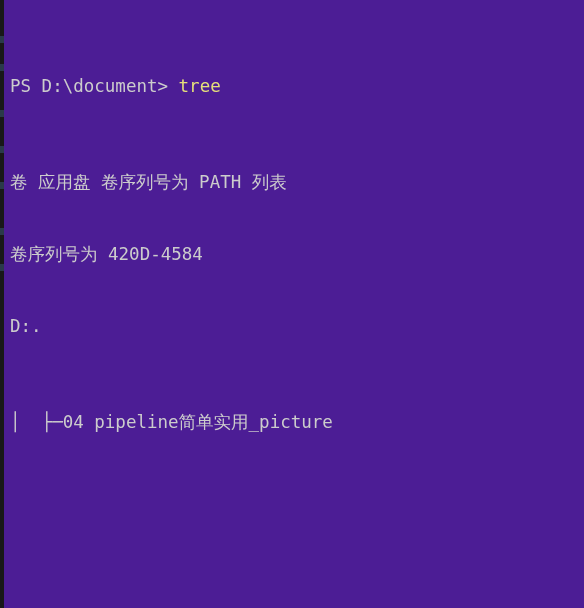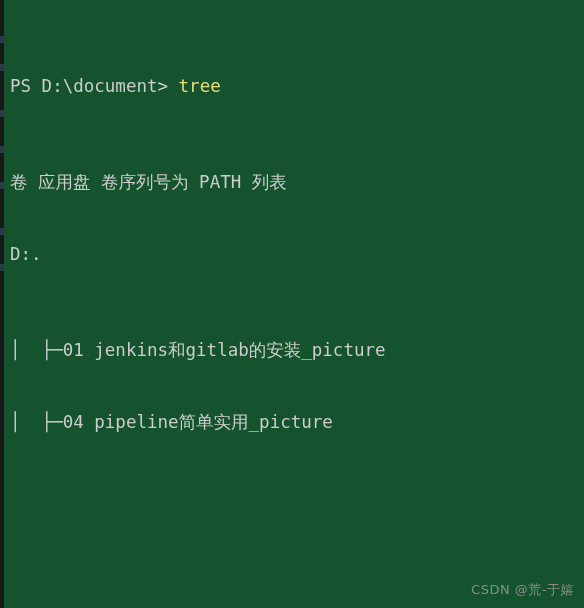--- a/index.html
+++ b/index.html
@@ -4,21 +4,21 @@
 <style>
   html, body {
     margin: 0;
     padding: 0;
     background: #0c0c0c;
   }
   #terminal {
     position: relative;
     width: 584px;
     height: 608px;
-    background: #14532d;
+    background: #4c1d95;
     overflow: hidden;
     font-family: "DejaVu Sans Mono", "Liberation Mono", monospace;
     font-size: 17.5px;
     line-height: 24px;
     color: #cccccc;
     box-sizing: border-box;
   }
   .edge-strip {
     position: absolute;
     left: 0;
@@ -77,23 +77,23 @@
     <div class="mark" style="top:182px;"></div>
     <div class="mark" style="top:228px;"></div>
     <div class="mark" style="top:264px;"></div>
   </div>
 
   <div id="lines">
 
     <div class="line"><span class="tok-cmd">PS D:\document&gt; </span><span class="tok-kw">tree</span></div>
 
     <div class="line">卷 应用盘 卷序列号为 PATH 列表</div>
+    <div class="line">卷序列号为 420D-4584</div>
     <div class="line">D:.</div>
 
-    <div class="line">│  ├─01 jenkins和gitlab的安装_picture</div>
     <div class="line">│  ├─04 pipeline简单实用_picture</div>
     
     
     
     
     
     
     
     
     
@@ -102,15 +102,14 @@
     
     
     
     
     
     
     
 
   </div>
 
-  <div class="watermark">CSDN @荒-于嬉</div>
 
 </div>
 
 </body></html>

